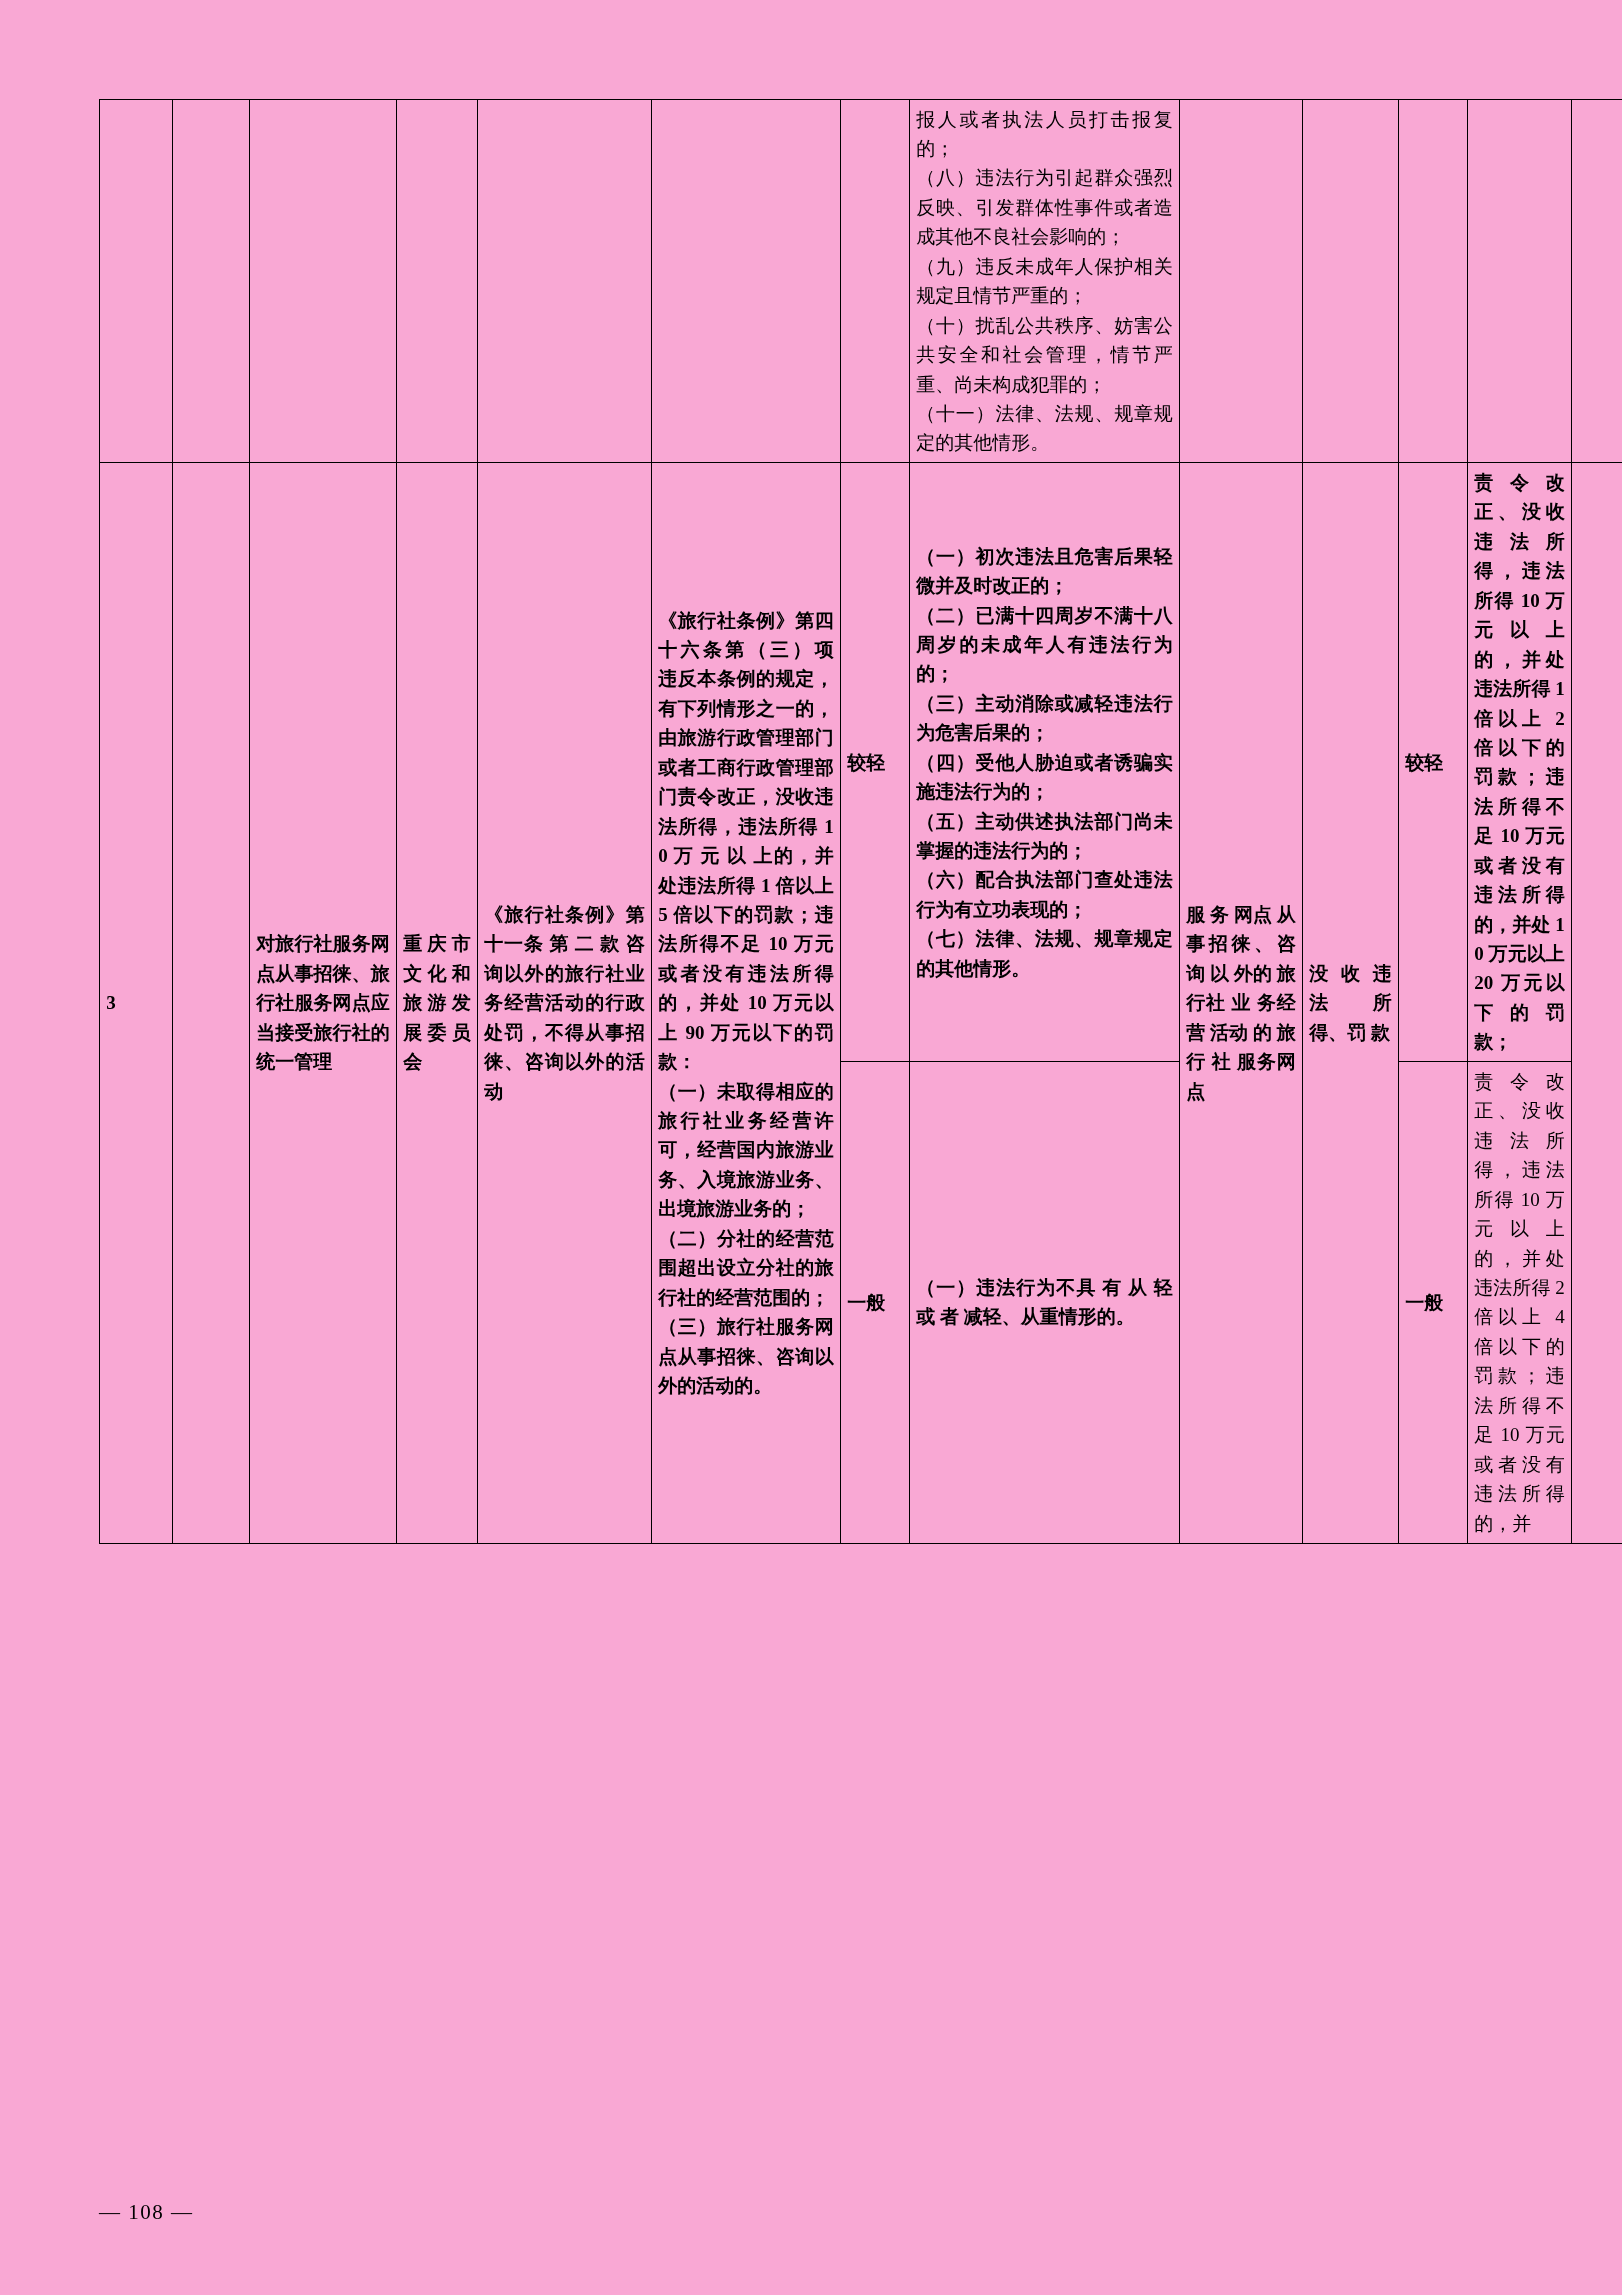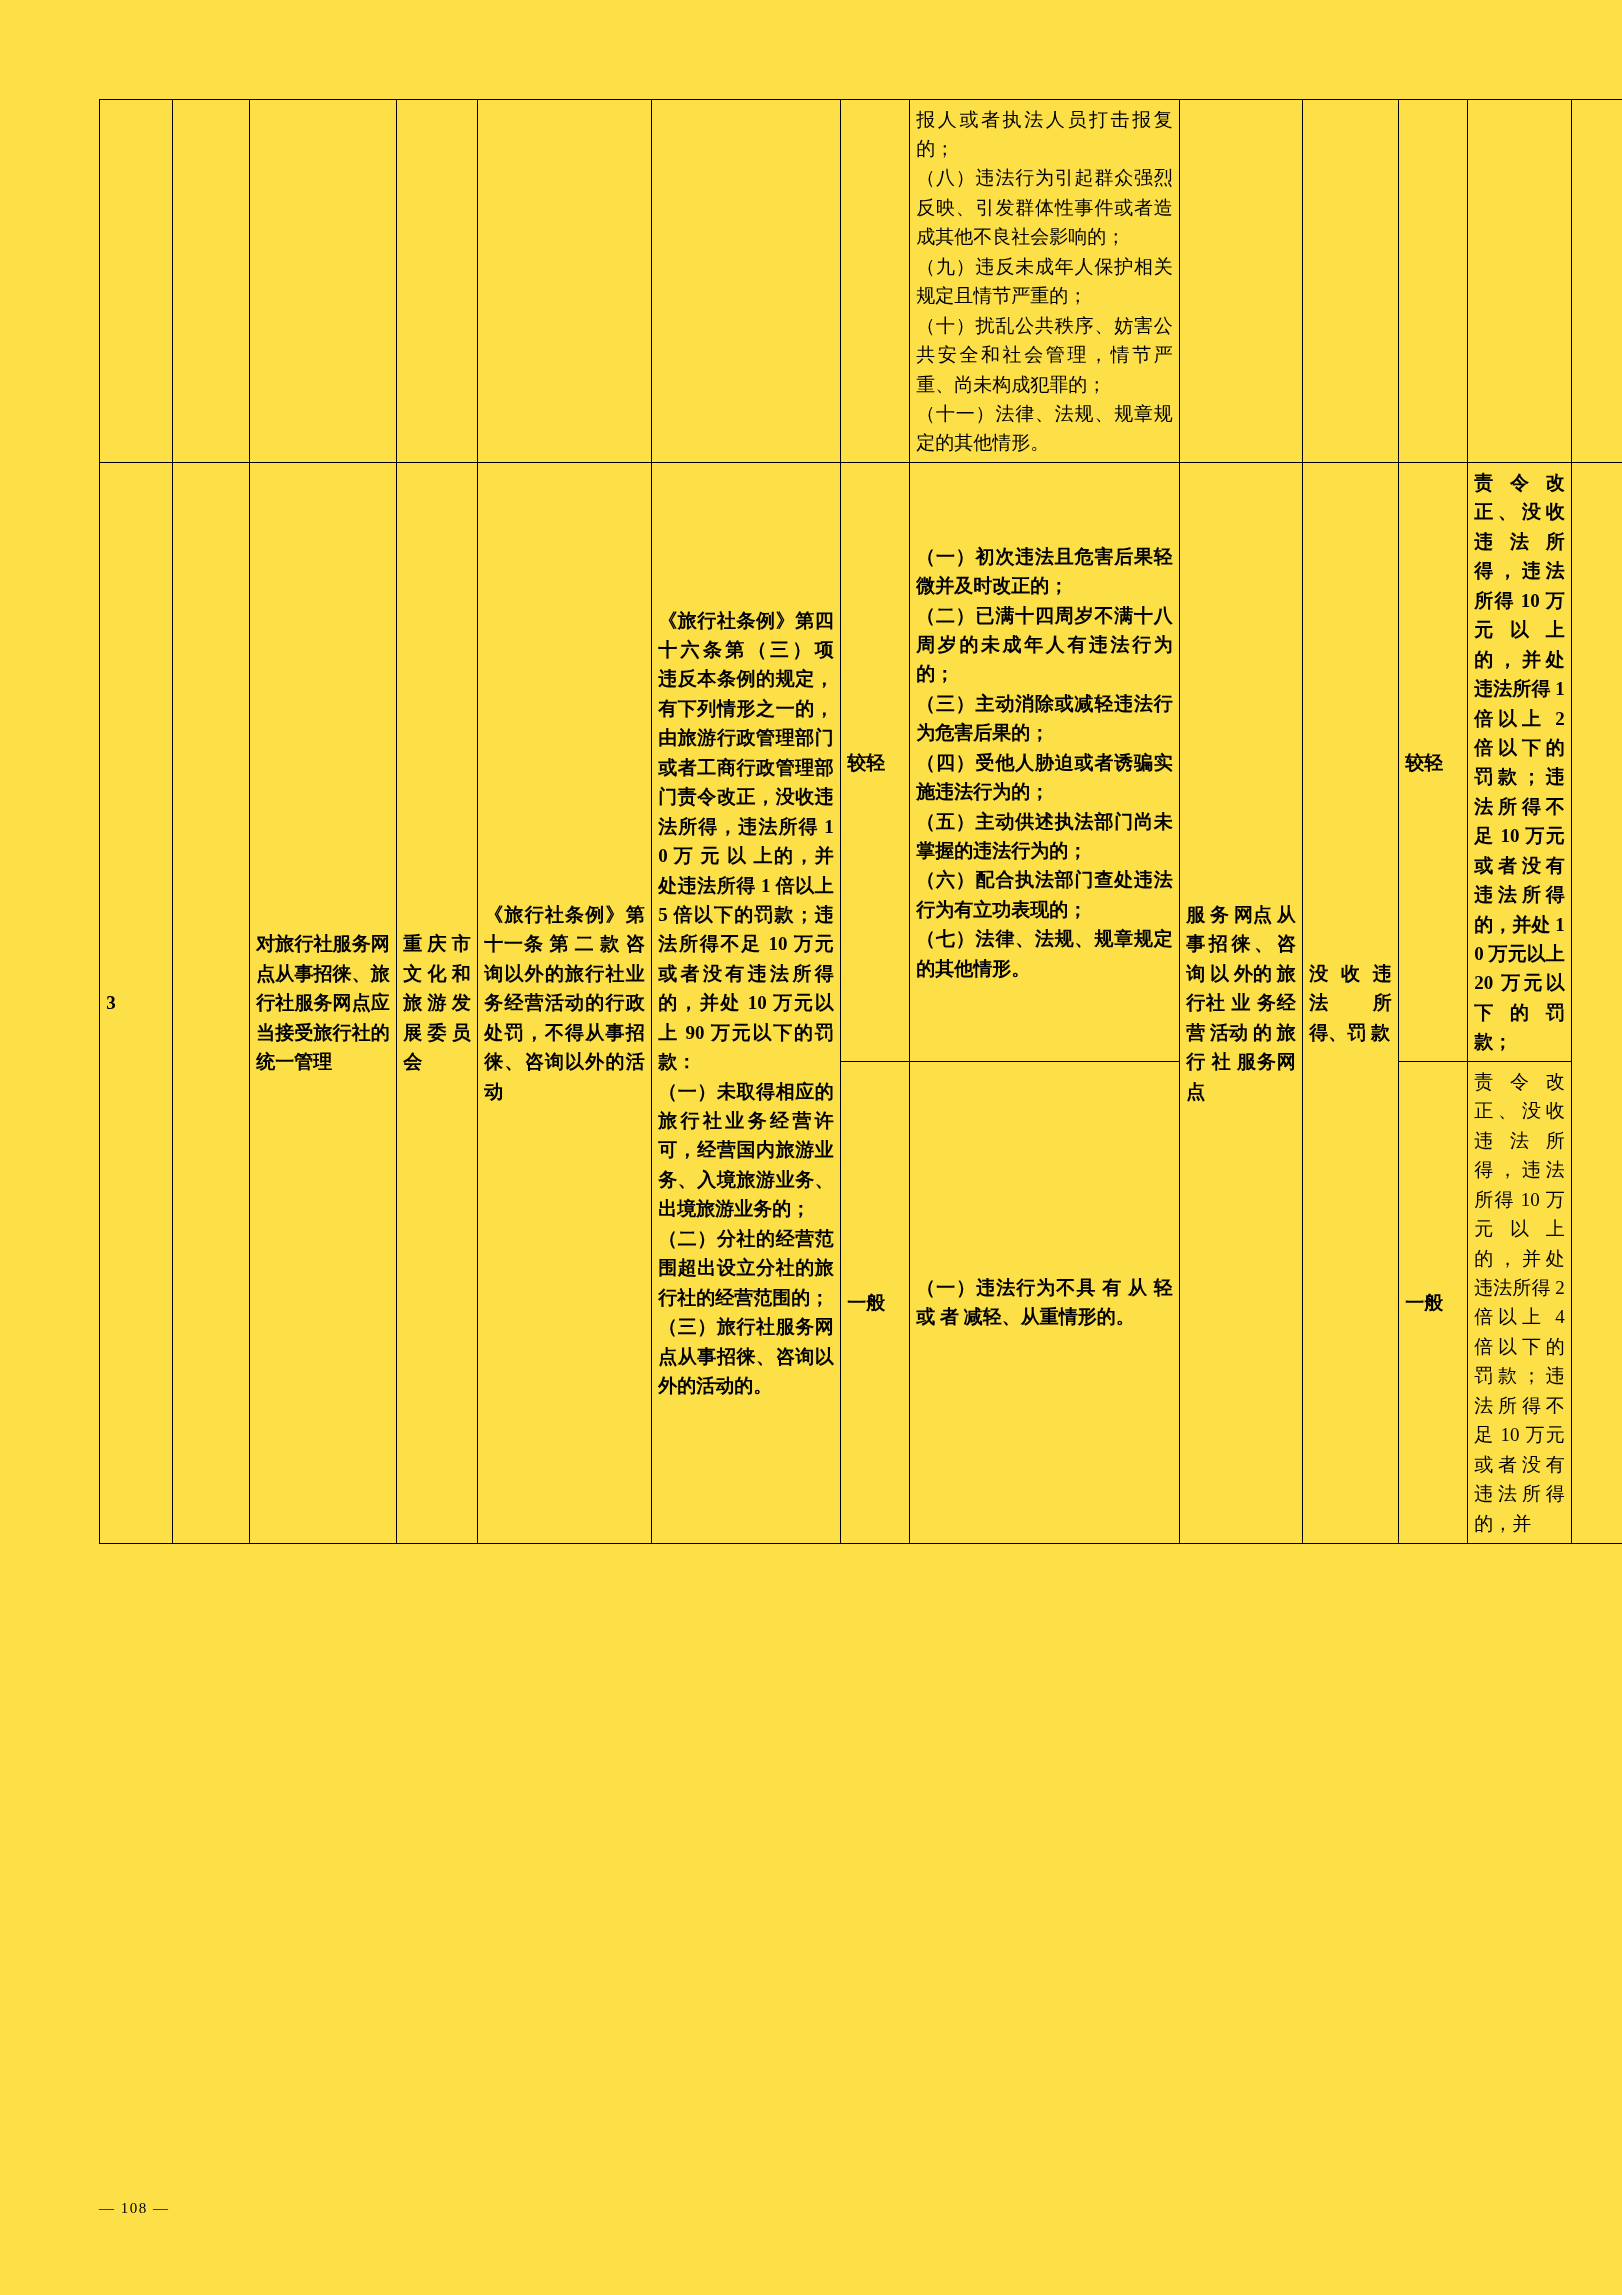--- a/index.html
+++ b/index.html
@@ -8,21 +8,21 @@
     background: #ffffff;
   }
   body {
     font-family: "Liberation Serif", "DejaVu Serif", serif;
     color: #000000;
   }
   .page {
     position: relative;
     width: 1623px;
     height: 2295px;
-    background: #fde047;
+    background: #f9a8d4;
     box-sizing: border-box;
     padding: 0;
     overflow: hidden;
   }
   .table-wrap {
     position: absolute;
     left: 99px;
     top: 99px;
     width: 1427px;
   }
@@ -48,21 +48,21 @@
   .c-justify {
     text-align: justify;
     text-justify: inter-ideograph;
   }
   .v-top { vertical-align: top; }
   .v-mid { vertical-align: middle; font-weight: bold; }
   .page-number {
     position: absolute;
     left: 99px;
     top: 2200px;
-    font-size: 15px;
+    font-size: 21px;
     letter-spacing: 1.5px;
     font-family: "Liberation Serif", "DejaVu Serif", serif;
   }
   
   col.col-no      { width: 73px; }
   col.col-b       { width: 77px; }
   col.col-item    { width: 147px; }
   col.col-org     { width: 81px; }
   col.col-basis   { width: 174px; }
   col.col-detail  { width: 189px; }

